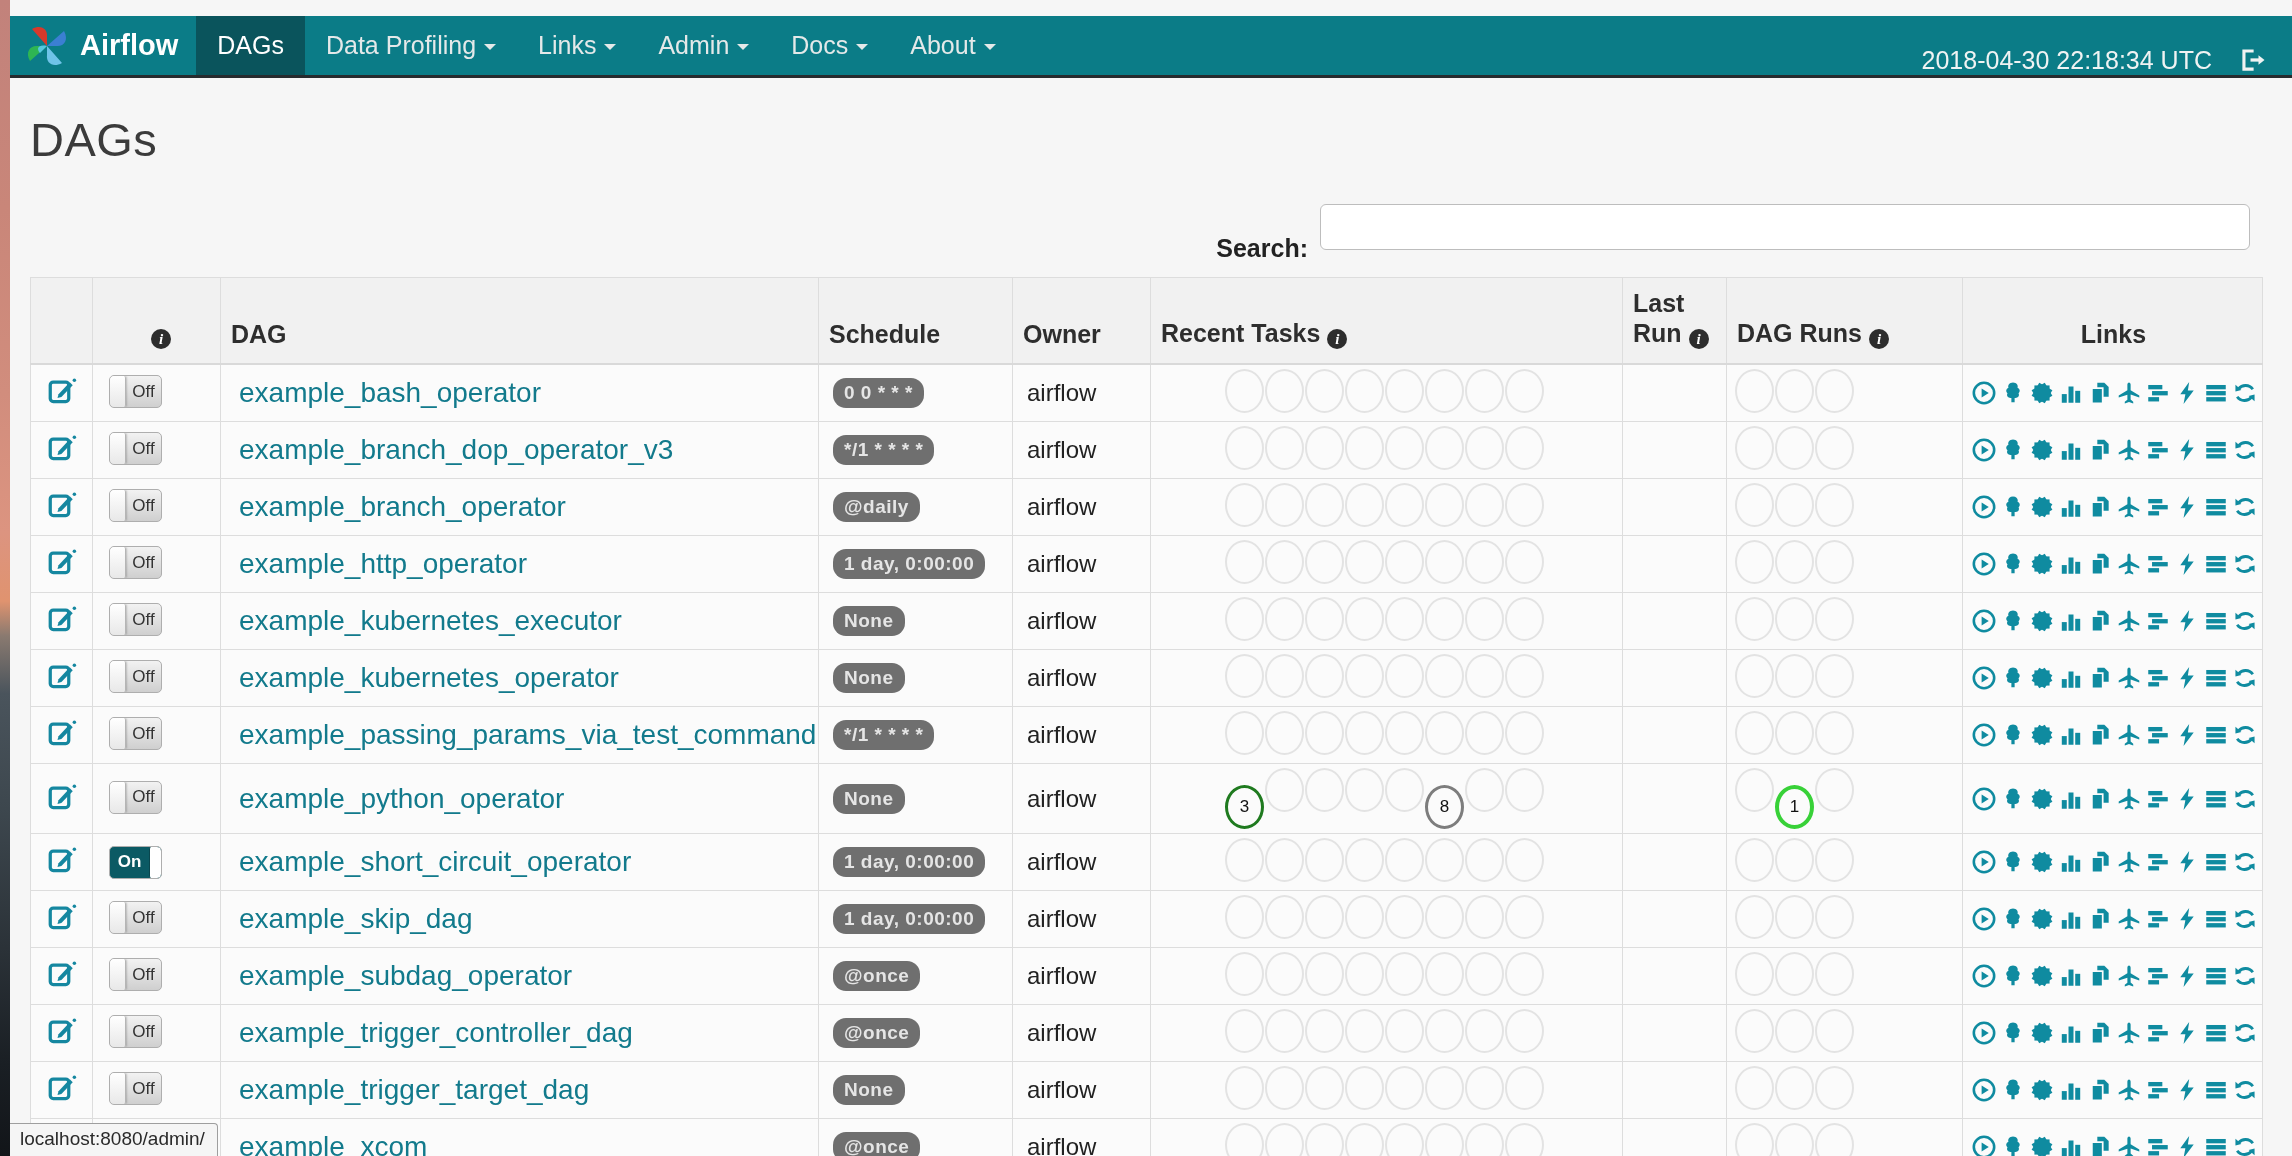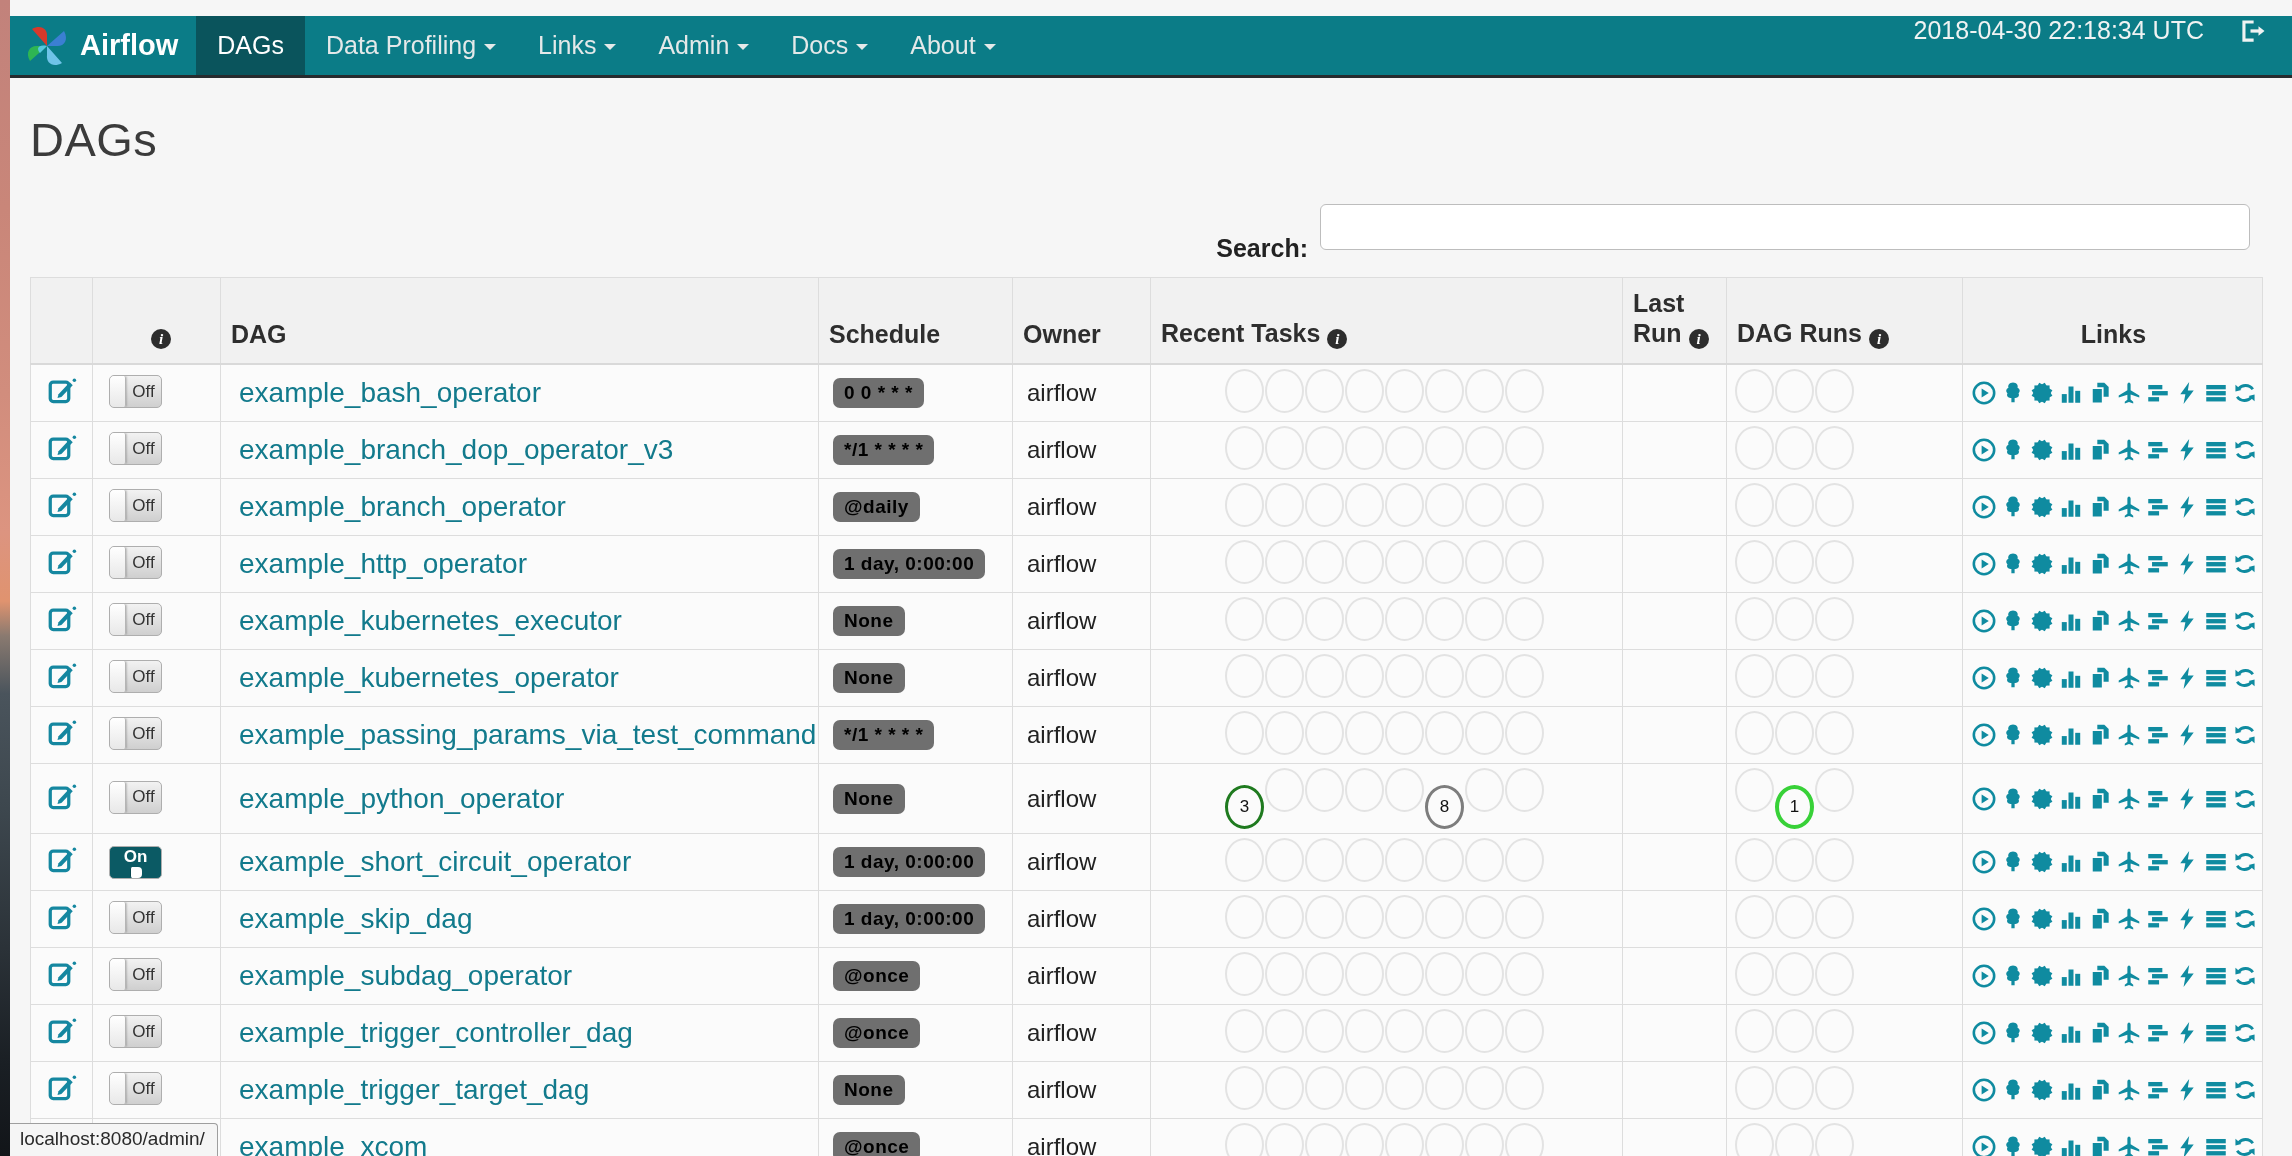--- a/index.html
+++ b/index.html
@@ -12,21 +12,21 @@
   .app { position:absolute; left:10px; top:16px; width:2282px; height:888px; }
 
   
   .navbar { height:62px; background:#0b7c87; border-bottom:3px solid #272b2e; display:flex; align-items:stretch; color:#eef2f2; }
   .brand { display:flex; align-items:center; gap:10px; padding:0 18px 0 14px; font-size:29px; font-weight:600; color:#fff; }
   .brand svg { display:block; }
   .nav-items { display:flex; align-items:stretch; }
   .nav-item { display:flex; align-items:center; gap:8px; padding:0 21px; font-size:25px; color:#e4e9e9; cursor:pointer; }
   .nav-item.active { background:#0a545c; color:#fff; }
   .caret { width:0; height:0; border-left:6px solid transparent; border-right:6px solid transparent; border-top:6px solid currentColor; margin-top:3px; }
-  .nav-right { margin-left:auto; display:flex; align-items:flex-start; gap:34px; padding-right:24px; }
+  .nav-right { margin-left:auto; display:flex; align-items:flex-end; gap:26px; padding-right:24px; }
   .clock { font-size:25px; color:#f0f3f3; }
   .logout { display:flex; align-items:center; cursor:pointer; color:#f0f3f3; }
 
   
   .content { padding:0 30px 0 20px; }
   .page-title { margin-top:34px; font-size:47px; font-weight:500; color:#3b3b3b; letter-spacing:0.5px; }
   .search-row { display:flex; justify-content:flex-end; align-items:center; gap:12px; margin:24px 12px 14px 0; }
   .search-label { font-size:25px; font-weight:700; color:#222;margin-top:43px; }
   .search-input { width:930px; height:46px; border:1px solid #bdbdbd; border-radius:6px; background:#fff; font-size:24px; padding:0 12px; outline:none; }
 
@@ -45,30 +45,30 @@
   td.cell-sched { padding-left:14px; }
   td.cell-owner { padding-left:14px; font-size:24px; color:#222; }
   td.cell-recent { padding-left:3px; white-space:nowrap;text-align:center; }
   td.cell-dagruns { padding-left:8px; white-space:nowrap; }
   td.cell-links { text-align:center; white-space:nowrap; }
 
   .info-badge { display:inline-flex; align-items:center; justify-content:center; width:20px; height:20px; border-radius:50%; background:#2d2d2d; color:#fff; font-family:"Liberation Serif", serif; font-style:italic; font-weight:700; font-size:15px; margin-left:7px; vertical-align:-2px; }
   .th-lastrun .line { display:block; line-height:30px; }
 
   .dag-link { font-size:28px; color:#127a8c; text-decoration:none; cursor:pointer; }
-  .badge-schedule { display:inline-block; background:#6f6f6f; color:#000000; font-size:19px; font-weight:700; line-height:30px; padding:0 11px; border-radius:7px; letter-spacing:0.5px;text-align:right; }
+  .badge-schedule { display:inline-block; background:#6f6f6f; color:#e5e5e5; font-size:19px; font-weight:700; line-height:30px; padding:0 11px; border-radius:13px; letter-spacing:0.5px;text-align:right; }
 
   .edit-icon { color:#1587a0; cursor:pointer; display:inline-block; }
 
   
   .toggle { display:inline-flex; align-items:center; width:53px; height:33px; border-radius:5px; border:1px solid #aeaeae; cursor:pointer; overflow:hidden; font-size:17px; }
   .toggle.off { background:linear-gradient(to bottom,#f2f2f2,#cfcfcf); color:#333; }
   .toggle.off .tg-handle { order:0; width:16px; height:31px; background:linear-gradient(to bottom,#ffffff,#e8e8e8); border-right:1px solid #b5b5b5; border-radius:4px 2px 2px 4px; box-shadow:1px 0 2px rgba(0,0,0,.2); }
   .toggle.off .tg-label { order:1; flex:1; text-align:center; }
-  .toggle.on { background:#0b5a64; color:#fff; font-weight:700;flex-direction:column; }
+  .toggle.on { background:#0b5a64; color:#fff; font-weight:700; }
   .toggle.on .tg-label { order:0; flex:1; text-align:center; }
   .toggle.on .tg-handle { order:1; width:12px; height:31px; background:#fff; border-left:1px solid #09464e; border-radius:2px 4px 4px 2px; }
 
   
   .task-circle { display:inline-flex; align-items:center; justify-content:center; width:39px; height:44px; border:2px solid #e3e3e3; border-radius:50%; margin-right:1px; font-size:17px; color:#111; cursor:pointer; background:transparent; }
   .task-circle.success { border:3px solid #1f7a1f; }
   .task-circle.shutdown { border:3px solid #7d7d7d; }
   .task-circle.running { border:4px solid #38d138; }
 
   

